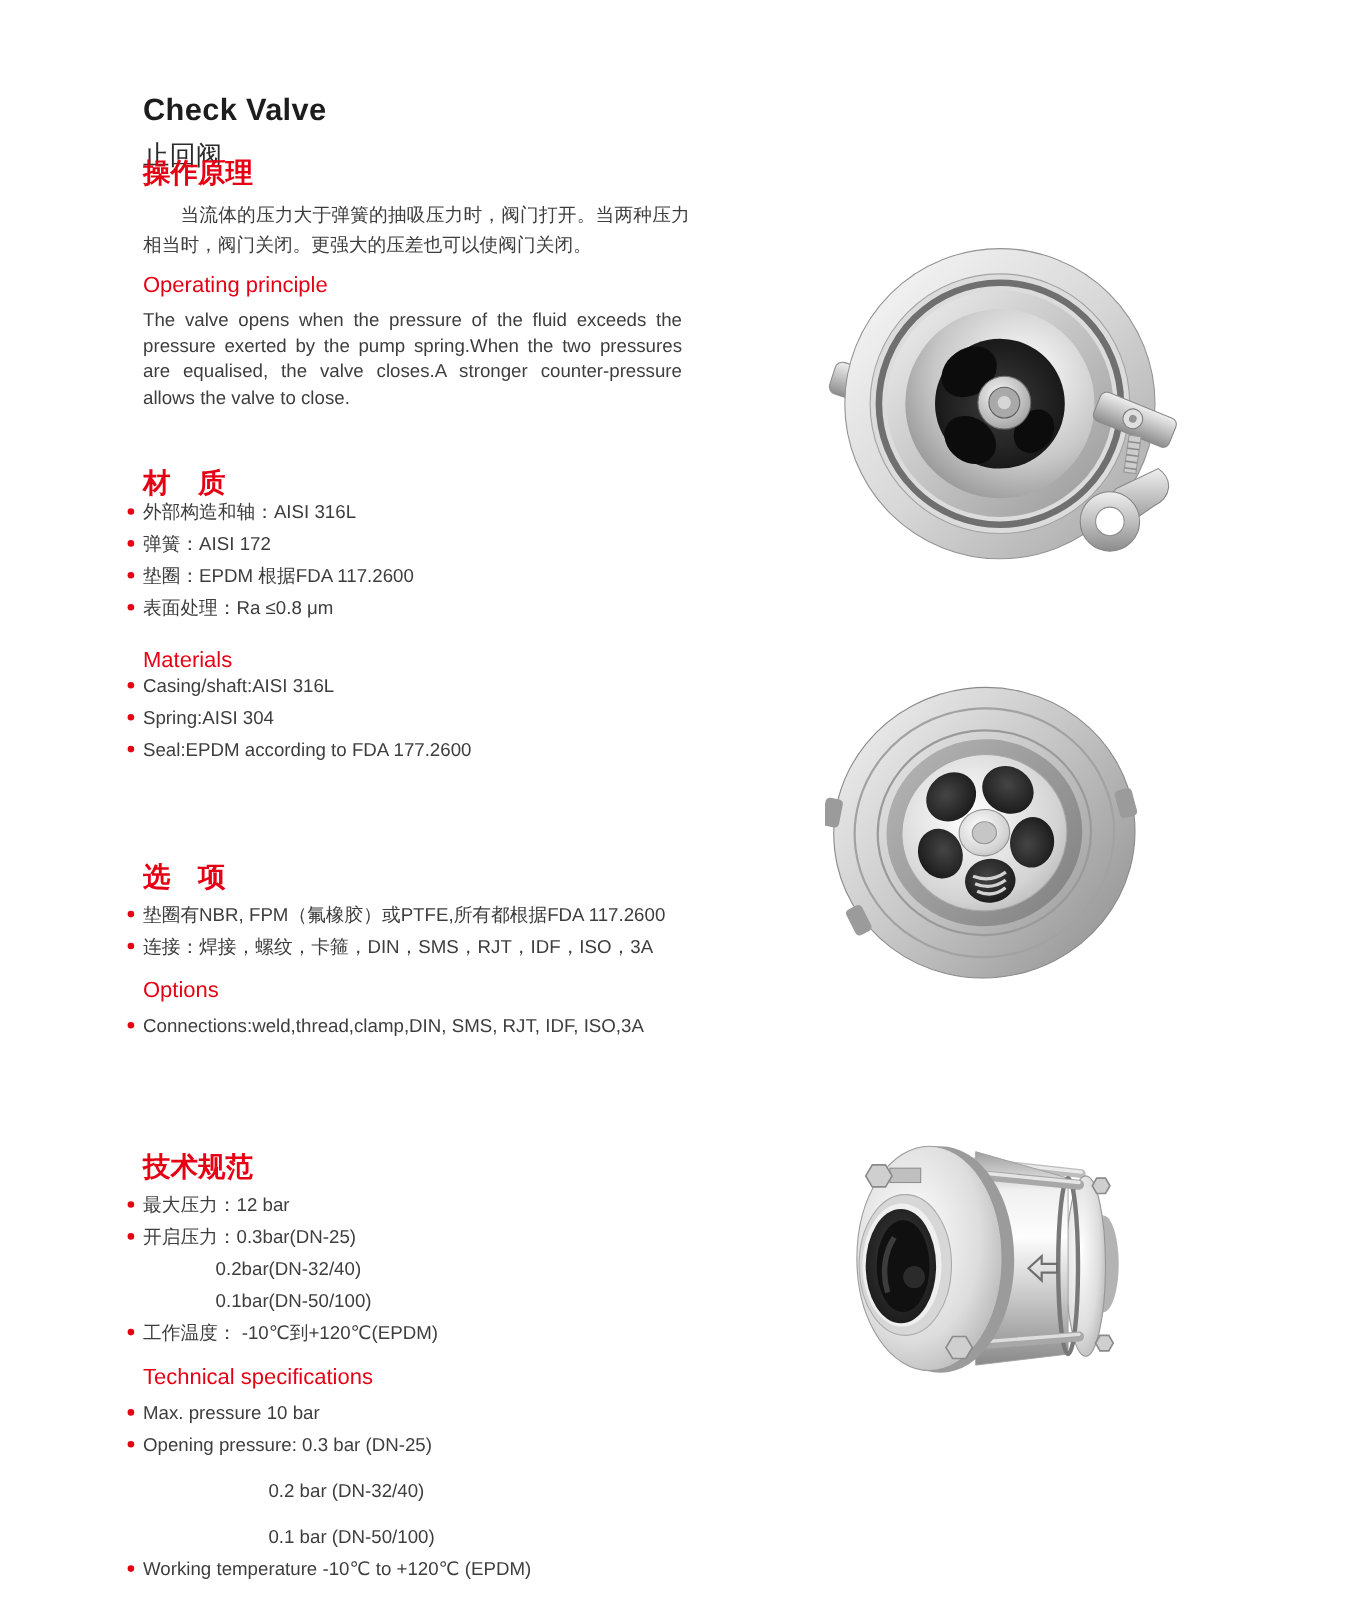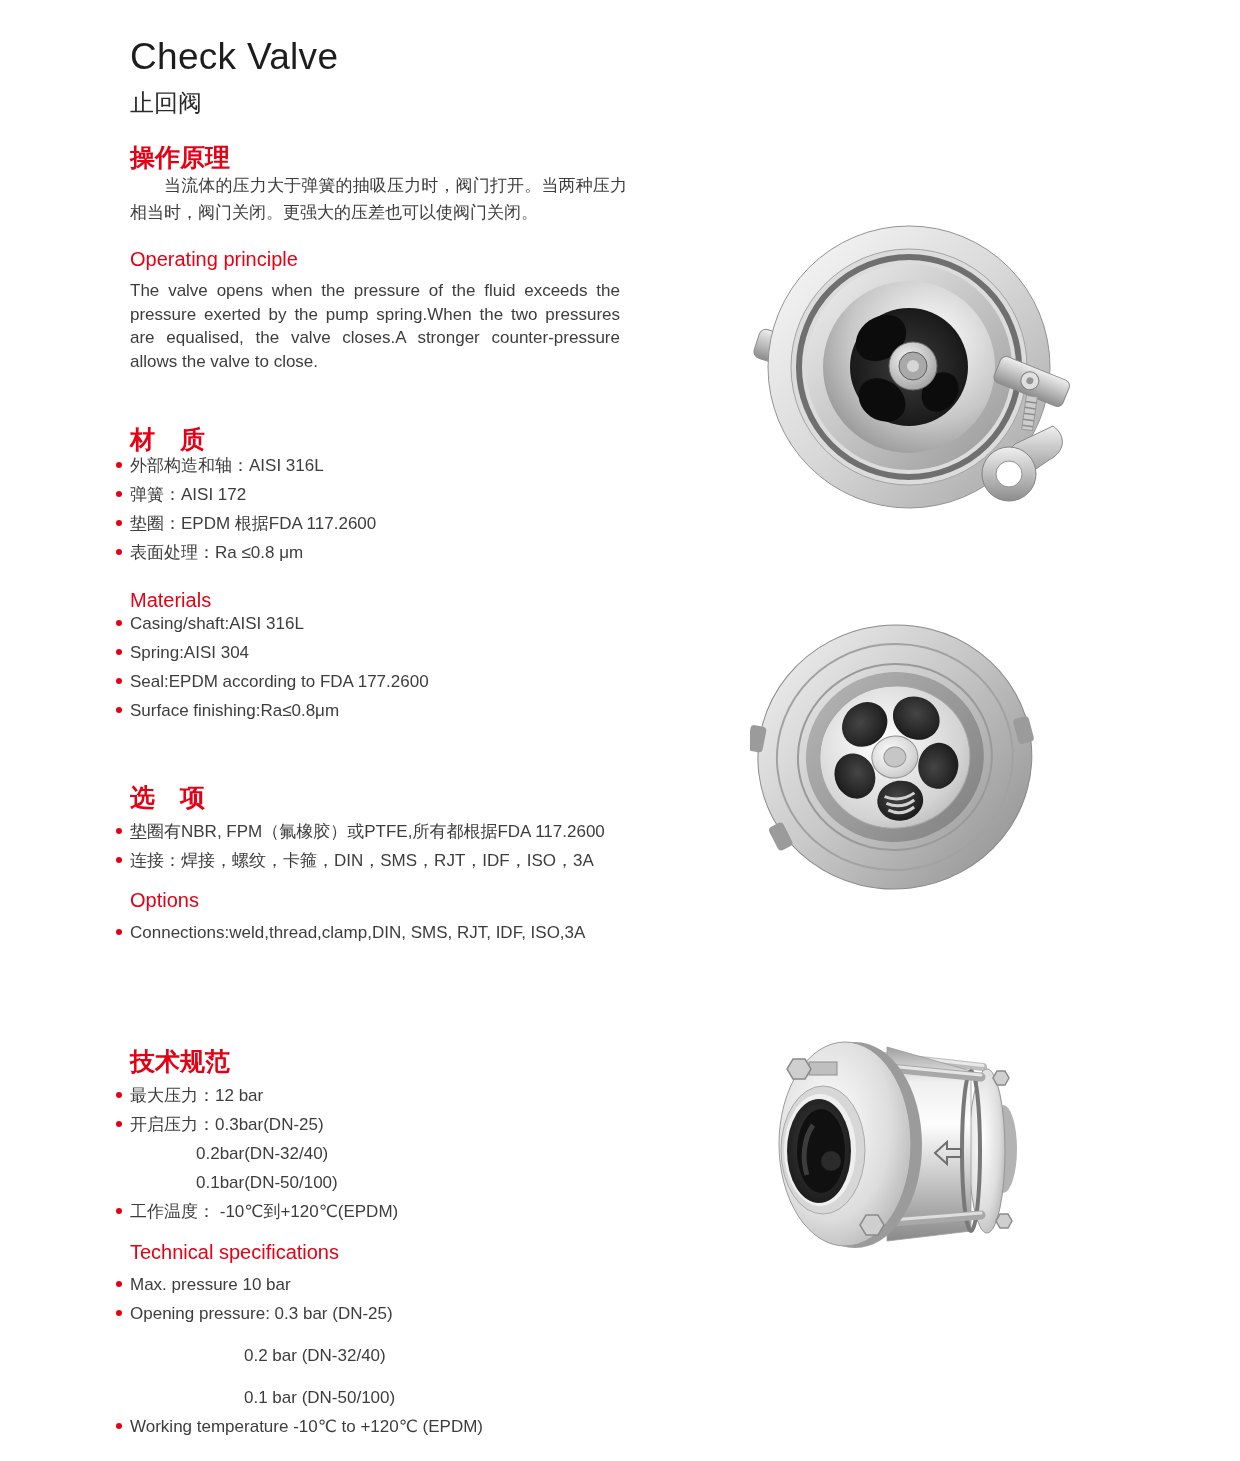--- a/index.html
+++ b/index.html
@@ -3,26 +3,26 @@
 <meta charset="utf-8">
 <style>
   * { margin:0; padding:0; box-sizing:border-box; }
   html,body { background:#ffffff; }
   body {
     position:relative; width:1240px; height:1461px;
     font-family:"Liberation Sans","DejaVu Sans",sans-serif;
     color:#3d3d3d; overflow:hidden;
   }
   .sec { position:absolute; left:130px; width:505px; }
-  .title { font-size:37px; font-weight:400; color:#1d1d1d; letter-spacing:.3px; }
+  .title { font-size:28px; font-weight:700; color:#1d1d1d; letter-spacing:.3px;margin-top:48px; }
   .subtitle { font-size:24px; color:#2b2b2b; margin-top:9px; }
   .hd  { color:#e60014; font-size:25px; font-weight:700; line-height:1.2; }
   .hd-en { color:#e60014; font-size:20px; font-weight:400; line-height:1.2; }
   .para-cn {
-    margin-top:0; font-size:17px; line-height:27px;
+    margin-top:10px; font-size:17px; line-height:27px;
     text-align:justify; text-indent:2em; width:497px;
   }
   .para-en {
     margin-top:8px; font-size:17px; line-height:23.5px;
     text-align:justify; width:490px;
   }
   ul.blist { list-style:none; margin-top:0; }
   ul.blist li { position:relative; font-size:17px; line-height:23px; margin-bottom:6px; }
   ul.blist li::before {
     content:""; position:absolute; left:-14px; top:8px;
@@ -65,21 +65,20 @@
     <li>表面处理：Ra ≤0.8 μm</li>
   </ul>
 </section>
 
 <section class="sec" style="top:588px">
   <h2 class="hd-en">Materials</h2>
   <ul class="blist">
     <li>Casing/shaft:AISI 316L</li>
     <li>Spring:AISI 304</li>
     <li>Seal:EPDM according to FDA 177.2600</li>
-    <li>Surface finishing:Ra≤0.8μm</li>
   </ul>
 </section>
 
 <section class="sec" style="top:782px">
   <h2 class="hd">选　项</h2>
   <ul class="blist" style="margin-top:8px">
     <li>垫圈有NBR, FPM（氟橡胶）或PTFE,所有都根据FDA 117.2600</li>
     <li>连接：焊接，螺纹，卡箍，DIN，SMS，RJT，IDF，ISO，3A</li>
   </ul>
 </section>

